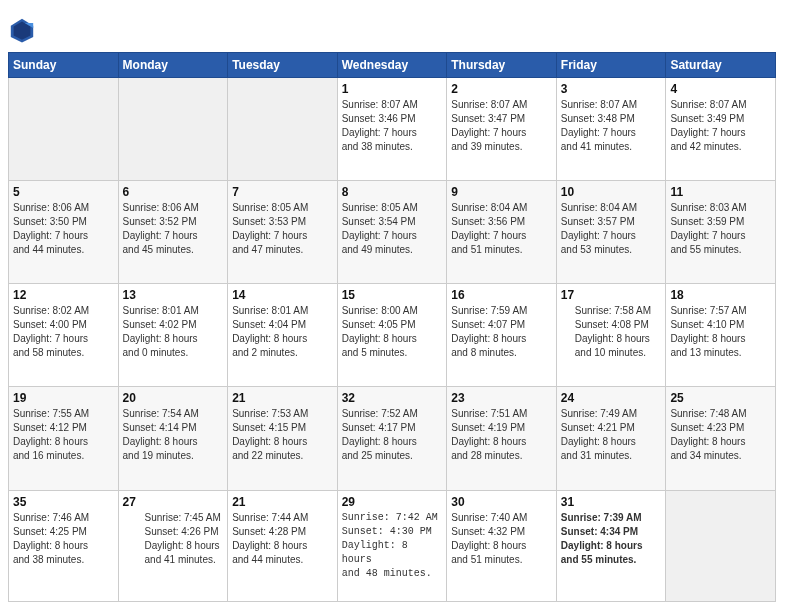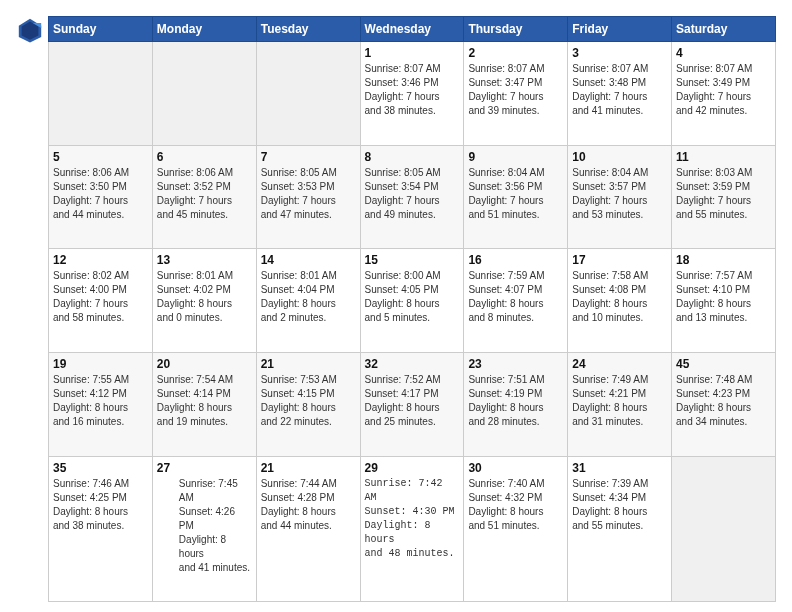--- a/index.html
+++ b/index.html
@@ -6,23 +6,23 @@
     body {
       font-family: Arial, sans-serif;
       background: #fff;
       width: 792px;
       height: 612px;
       overflow: hidden;
     }
     .page {
       width: 792px;
       height: 612px;
-      padding: 16px 16px 10px 16px;
+      padding: 16px 16px 10px 8px;
       display: flex;
-      flex-direction: row;
+      flex-direction: column;
     }
     .header {
       display: flex;
       justify-content: space-between;
       align-items: flex-start;
       margin-bottom: 8px;
     }
     .logo {
       display: flex;
       align-items: center;
@@ -247,21 +247,21 @@
           </td>
           <td>
             <span class="day-num">16</span>
             <div class="day-info" style="white-space: pre-line;">Sunrise: 7:59 AM
 Sunset: 4:07 PM
 Daylight: 8 hours
 and 8 minutes.</div>
           </td>
           <td>
             <span class="day-num">17</span>
-            <div class="day-info" style="white-space: pre-line;">Sunrise: 7:58 AM
+            <div class="day-info" style="white-space: pre-line; margin-left: 14px;">Sunrise: 7:58 AM
 Sunset: 4:08 PM
 Daylight: 8 hours
 and 10 minutes.</div>
           </td>
           <td>
             <span class="day-num">18</span>
             <div class="day-info" style="white-space: pre-line;">Sunrise: 7:57 AM
 Sunset: 4:10 PM
 Daylight: 8 hours
 and 13 minutes.</div>
@@ -304,21 +304,21 @@
 and 28 minutes.</div>
           </td>
           <td>
             <span class="day-num">24</span>
             <div class="day-info" style="white-space: pre-line;">Sunrise: 7:49 AM
 Sunset: 4:21 PM
 Daylight: 8 hours
 and 31 minutes.</div>
           </td>
           <td>
-            <span class="day-num">45</span>
+            <span class="day-num">25</span>
             <div class="day-info" style="white-space: pre-line;">Sunrise: 7:48 AM
 Sunset: 4:23 PM
 Daylight: 8 hours
 and 34 minutes.</div>
           </td>
         </tr>
         <tr>
           <td>
             <span class="day-num">35</span>
             <div class="day-info" style="white-space: pre-line;">Sunrise: 7:46 AM
@@ -349,21 +349,21 @@
           </td>
           <td>
             <span class="day-num">30</span>
             <div class="day-info" style="white-space: pre-line;">Sunrise: 7:40 AM
 Sunset: 4:32 PM
 Daylight: 8 hours
 and 51 minutes.</div>
           </td>
           <td>
             <span class="day-num">31</span>
-            <div class="day-info" style="white-space: pre-line;">Sunrise: 7:39 AM
+            <div class="day-info" style="white-space: pre-line; font-weight: bold;">Sunrise: 7:39 AM
 Sunset: 4:34 PM
 Daylight: 8 hours
 and 55 minutes.</div>
           </td>
           <td class="empty-cell"></td>
         </tr>
       </tbody>
   </table>
 </div>
 

